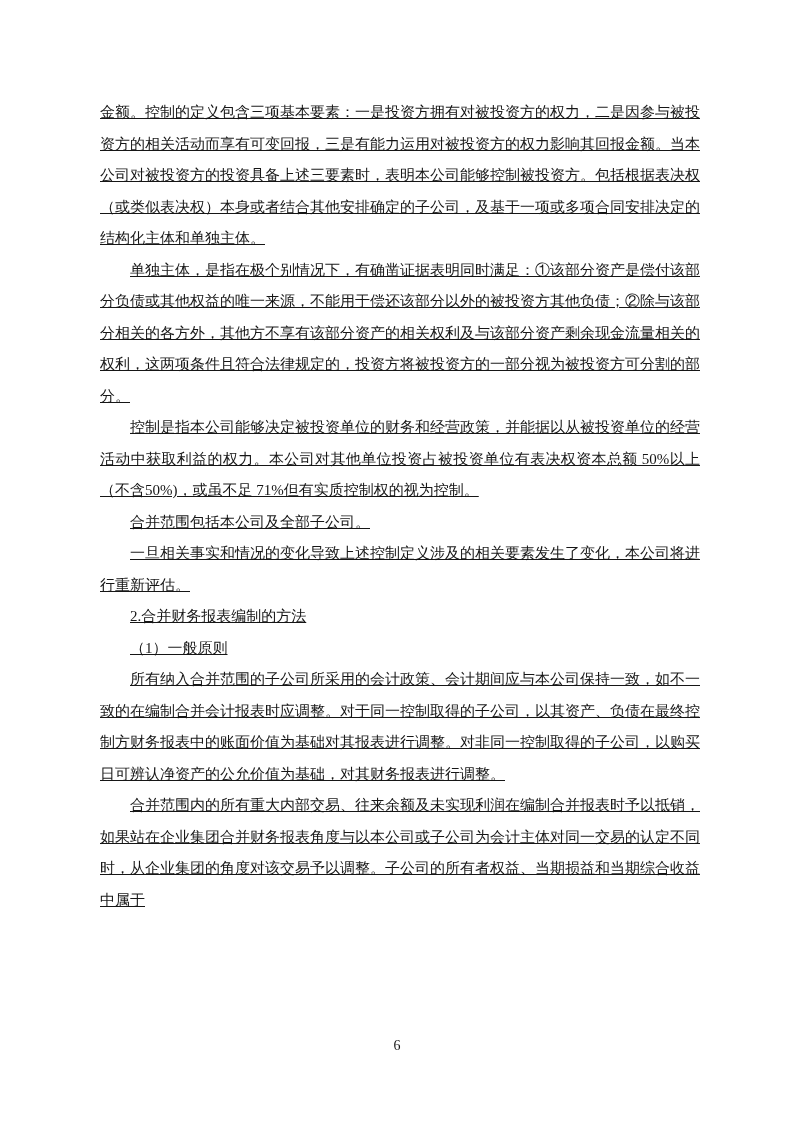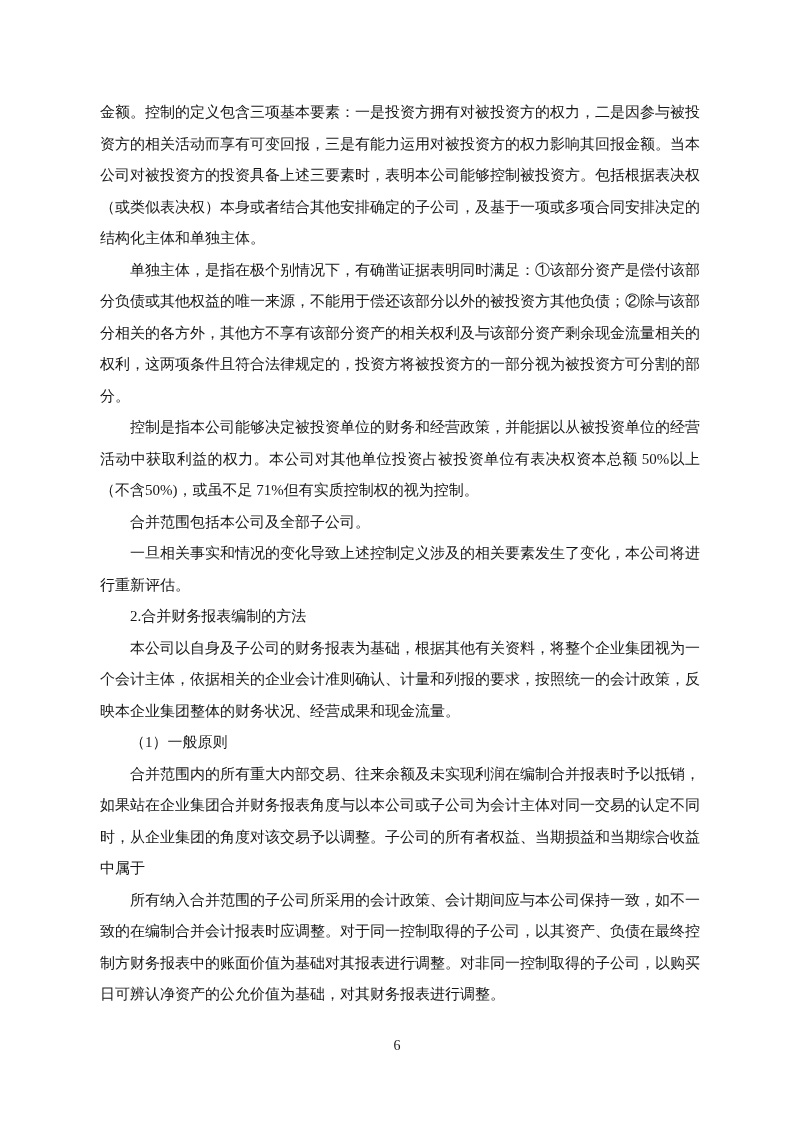--- a/index.html
+++ b/index.html
@@ -23,20 +23,21 @@
     width: 600px;
   }
   .content p {
     margin: 0;
     padding: 0;
     font-size: 15px;
     line-height: 31.5px;
     text-align: justify;
     text-justify: inter-character;
     word-break: break-all;
+    text-decoration: underline;
   }
   .content p.indent {
     text-indent: 2em;
   }
   .footer {
     position: absolute;
     top: 1036px;
     left: 0;
     width: 794px;
     text-align: center;
@@ -49,19 +50,18 @@
 <body>
 
 <div class="page">
   <div class="content">
     <p>金额。控制的定义包含三项基本要素：一是投资方拥有对被投资方的权力，二是因参与被投资方的相关活动而享有可变回报，三是有能力运用对被投资方的权力影响其回报金额。当本公司对被投资方的投资具备上述三要素时，表明本公司能够控制被投资方。包括根据表决权（或类似表决权）本身或者结合其他安排确定的子公司，及基于一项或多项合同安排决定的结构化主体和单独主体。</p>
     <p class="indent">单独主体，是指在极个别情况下，有确凿证据表明同时满足：①该部分资产是偿付该部分负债或其他权益的唯一来源，不能用于偿还该部分以外的被投资方其他负债；②除与该部分相关的各方外，其他方不享有该部分资产的相关权利及与该部分资产剩余现金流量相关的权利，这两项条件且符合法律规定的，投资方将被投资方的一部分视为被投资方可分割的部分。</p>
     <p class="indent">控制是指本公司能够决定被投资单位的财务和经营政策，并能据以从被投资单位的经营活动中获取利益的权力。本公司对其他单位投资占被投资单位有表决权资本总额 50%以上（不含50%)，或虽不足 71%但有实质控制权的视为控制。</p>
     <p class="indent">合并范围包括本公司及全部子公司。</p>
     <p class="indent">一旦相关事实和情况的变化导致上述控制定义涉及的相关要素发生了变化，本公司将进行重新评估。</p>
     <p class="indent">2.合并财务报表编制的方法</p>
-    <p class="indent">本公司以自身及子公司的财务报表为基础，根据其他有关资料，将整个企业集团视为一个会计主体，依据相关的企业会计准则确认、计量和列报的要求，按照统一的会计政策，反映本企业集团整体的财务状况、经营成果和现金流量。</p>
     <p class="indent">（1）一般原则</p>
+    <p class="indent">所有纳入合并范围的子公司所采用的会计政策、会计期间应与本公司保持一致，如不一致的在编制合并会计报表时应调整。对于同一控制取得的子公司，以其资产、负债在最终控制方财务报表中的账面价值为基础对其报表进行调整。对非同一控制取得的子公司，以购买日可辨认净资产的公允价值为基础，对其财务报表进行调整。</p>
     <p class="indent">合并范围内的所有重大内部交易、往来余额及未实现利润在编制合并报表时予以抵销，如果站在企业集团合并财务报表角度与以本公司或子公司为会计主体对同一交易的认定不同时，从企业集团的角度对该交易予以调整。子公司的所有者权益、当期损益和当期综合收益中属于</p>
-    <p class="indent">所有纳入合并范围的子公司所采用的会计政策、会计期间应与本公司保持一致，如不一致的在编制合并会计报表时应调整。对于同一控制取得的子公司，以其资产、负债在最终控制方财务报表中的账面价值为基础对其报表进行调整。对非同一控制取得的子公司，以购买日可辨认净资产的公允价值为基础，对其财务报表进行调整。</p>
   </div>
   <div class="footer">6</div>
 </div>
 
 </body></html>

